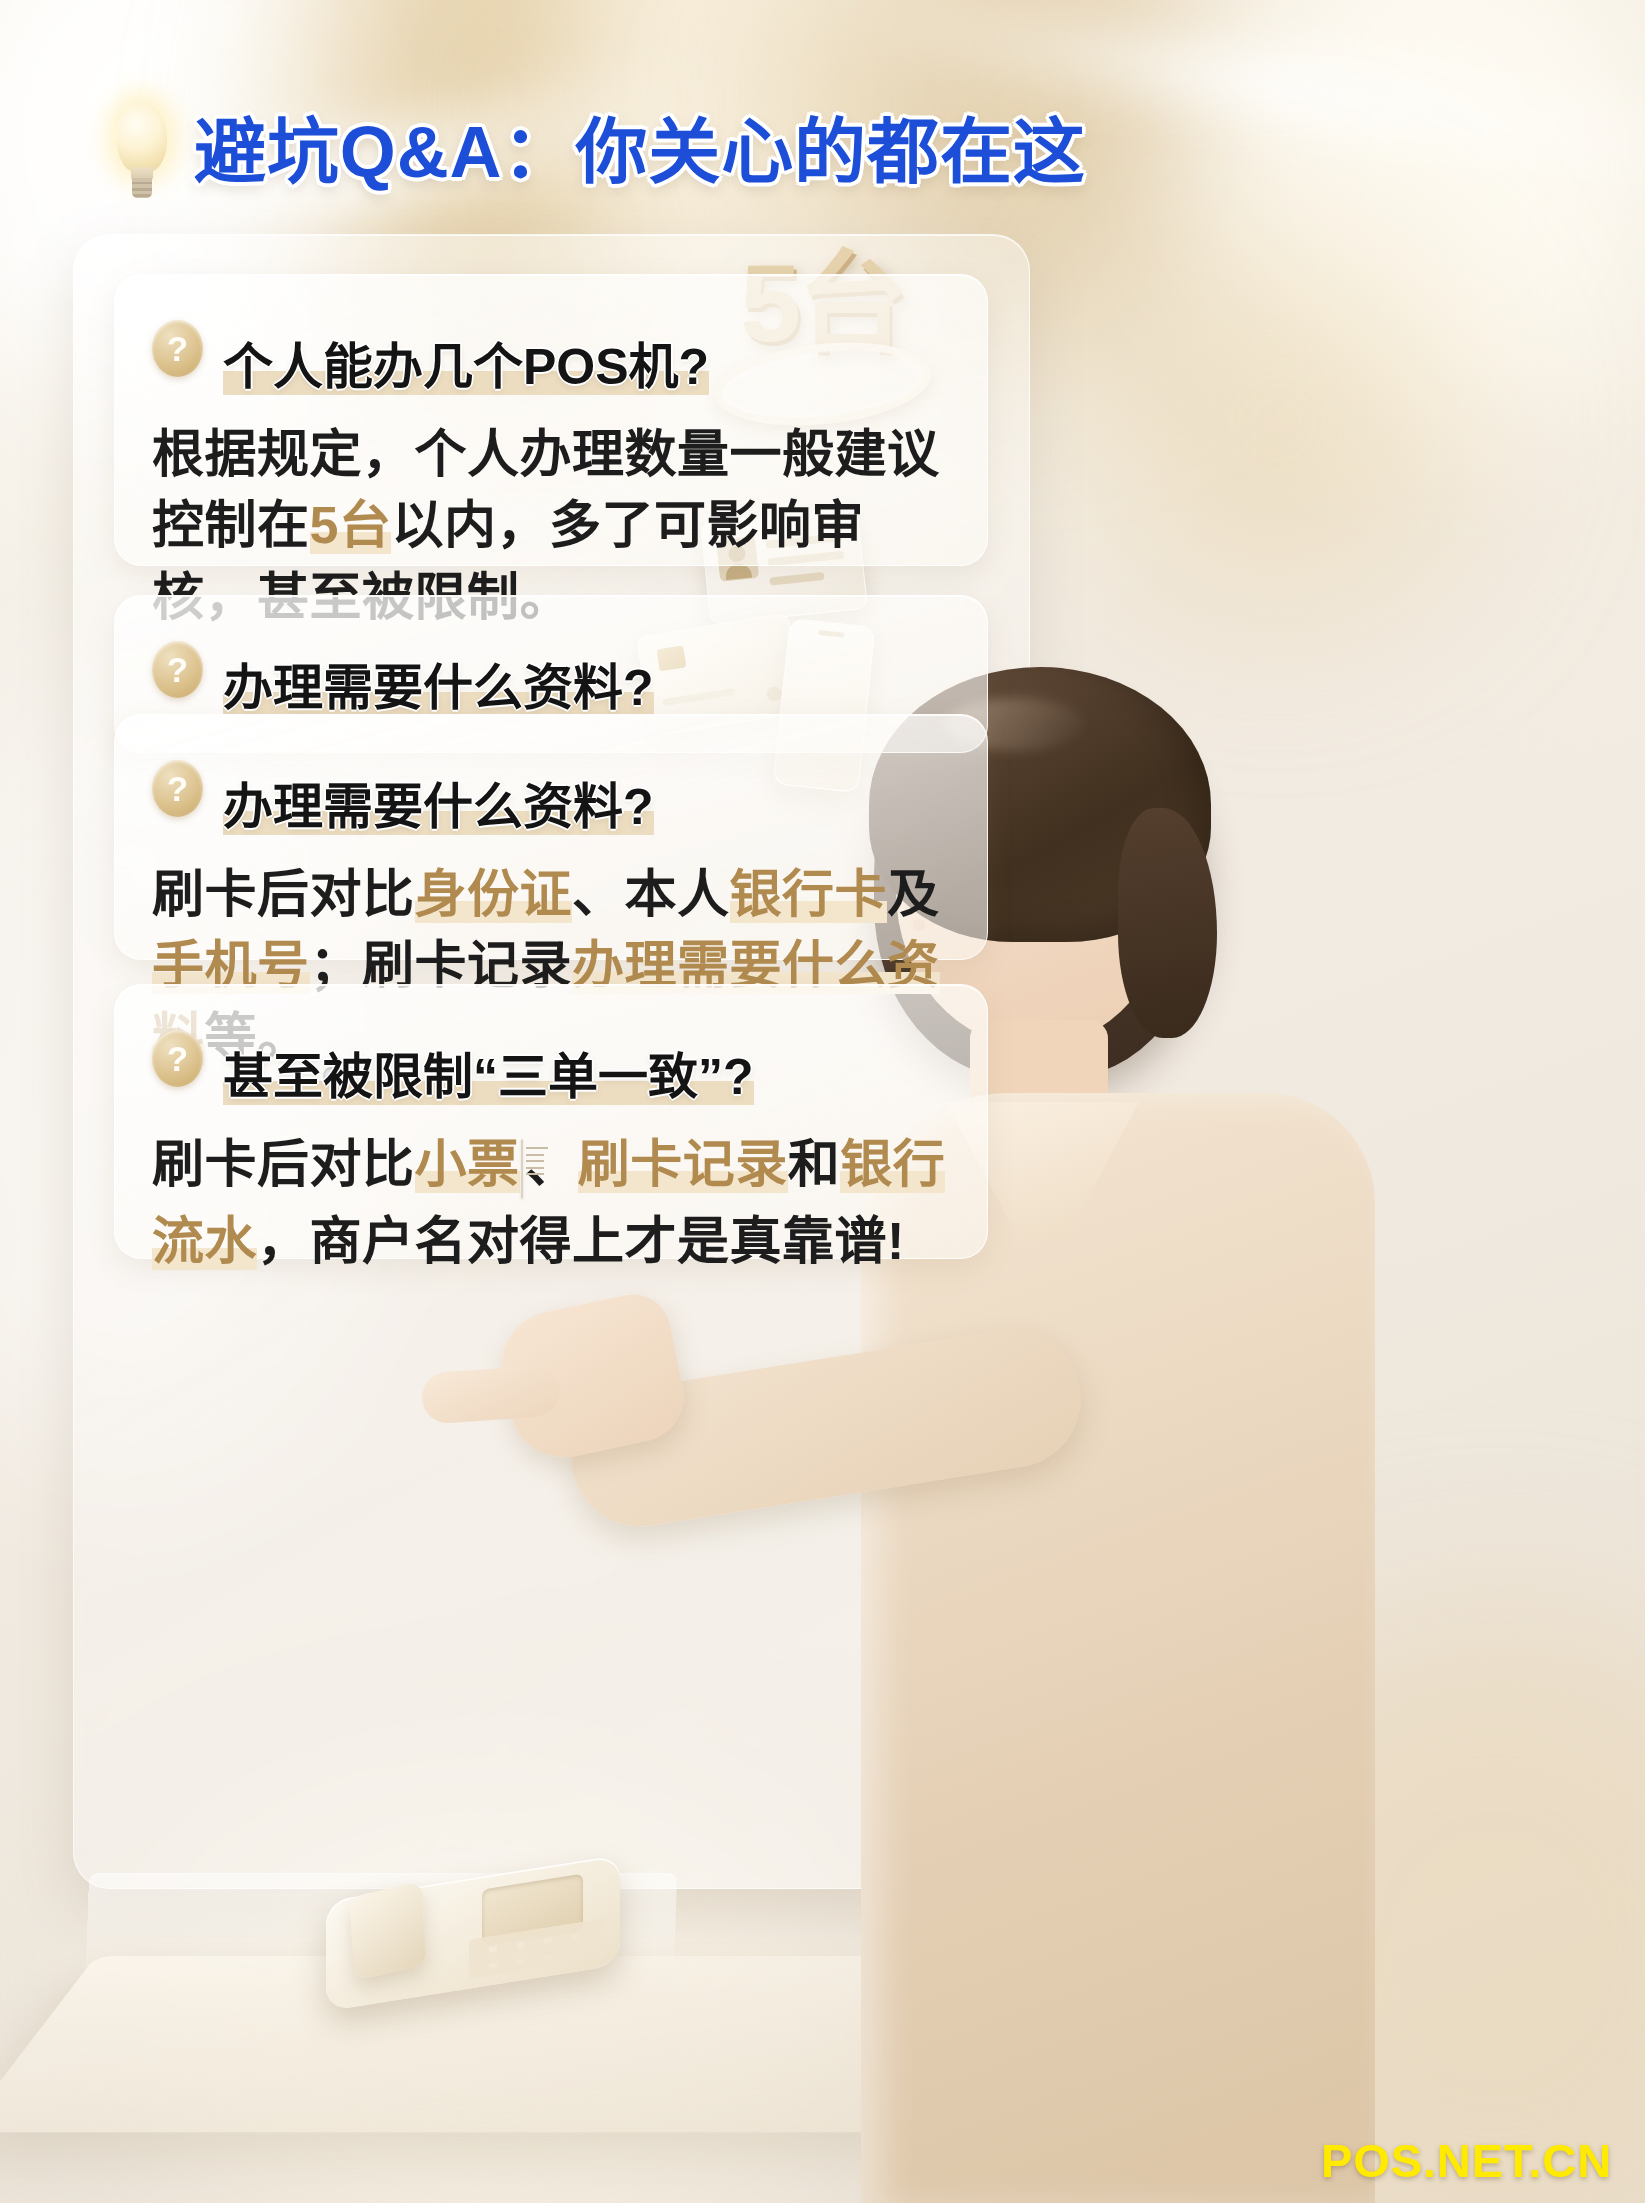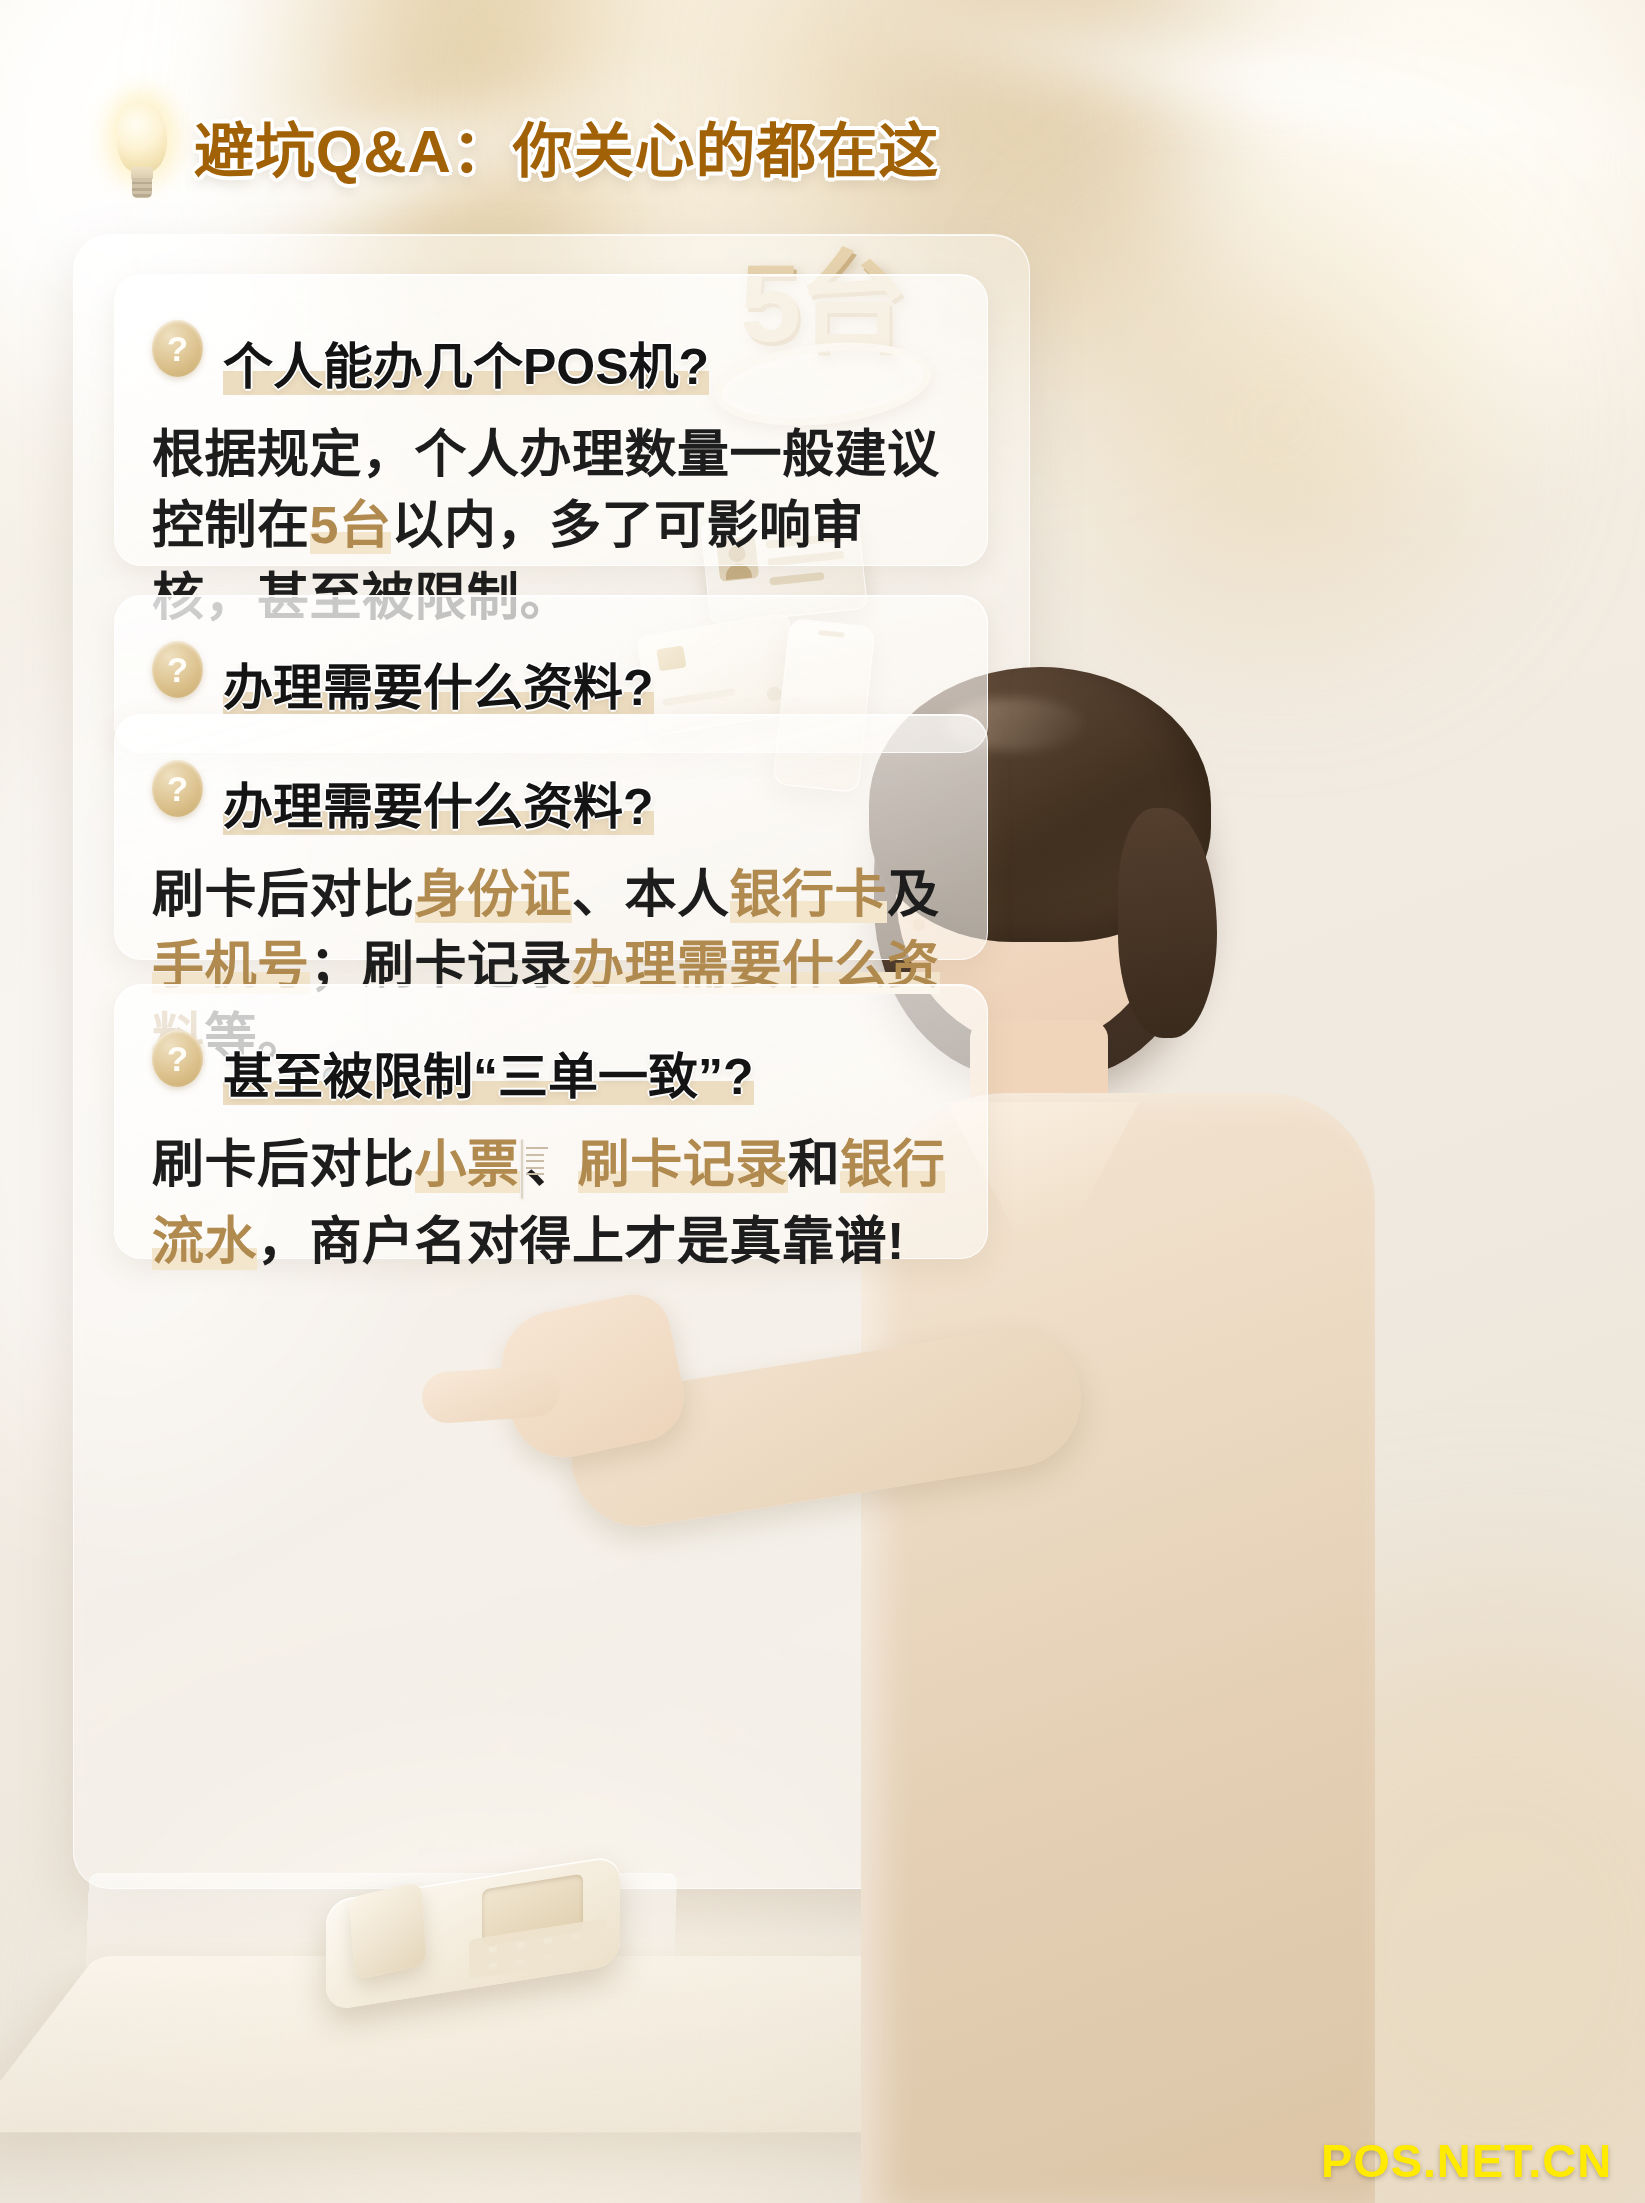--- a/index.html
+++ b/index.html
@@ -39,21 +39,21 @@
   .bulb{width:64px;height:101px;position:relative;flex:0 0 auto;margin-right:20px;}
   .bulb .glass{
     position:absolute;left:7.3px;top:0;width:50px;height:72px;border-radius:50% 50% 42% 42%;
     background:radial-gradient(circle at 38% 32%,#fffdf2 0%,#fdf3d4 42%,#f3e2b2 72%,#e4d2a0 100%);
     box-shadow:0 0 24px 9.2px rgba(255,238,180,.75);
   }
   .bulb .neck{position:absolute;left:21px;top:66px;width:22px;height:13px;background:linear-gradient(180deg,#ede0c4,#d9cbae);border-radius:2.8px;}
   .bulb .screw{position:absolute;left:22px;top:77px;width:20px;height:20px;border-radius:0 0 5.5px 5.5px;
     background:repeating-linear-gradient(180deg,#cfc2a8 0 3.7px,#b8ab92 3.7px 6.4px);}
   .title{
-    font-size:60px;font-weight:bold;color:#a16207;letter-spacing:0.9px;line-height:1;
+    font-size:72px;font-weight:bold;color:#1d4ed8;letter-spacing:0.9px;line-height:1;
     text-shadow:
       -3.7px 0 0 #fff, 3.7px 0 0 #fff, 0 -3.7px 0 #fff, 0 3.7px 0 #fff,
       -2.8px -2.8px 0 #fff, 2.8px -2.8px 0 #fff, -2.8px 2.8px 0 #fff, 2.8px 2.8px 0 #fff,
       0 5.5px 13px rgba(120,100,70,.25);
   }
 
   
   .panel{
     position:absolute;left:73px;top:234px;width:955px;height:1653px;
     border-radius:37px;

